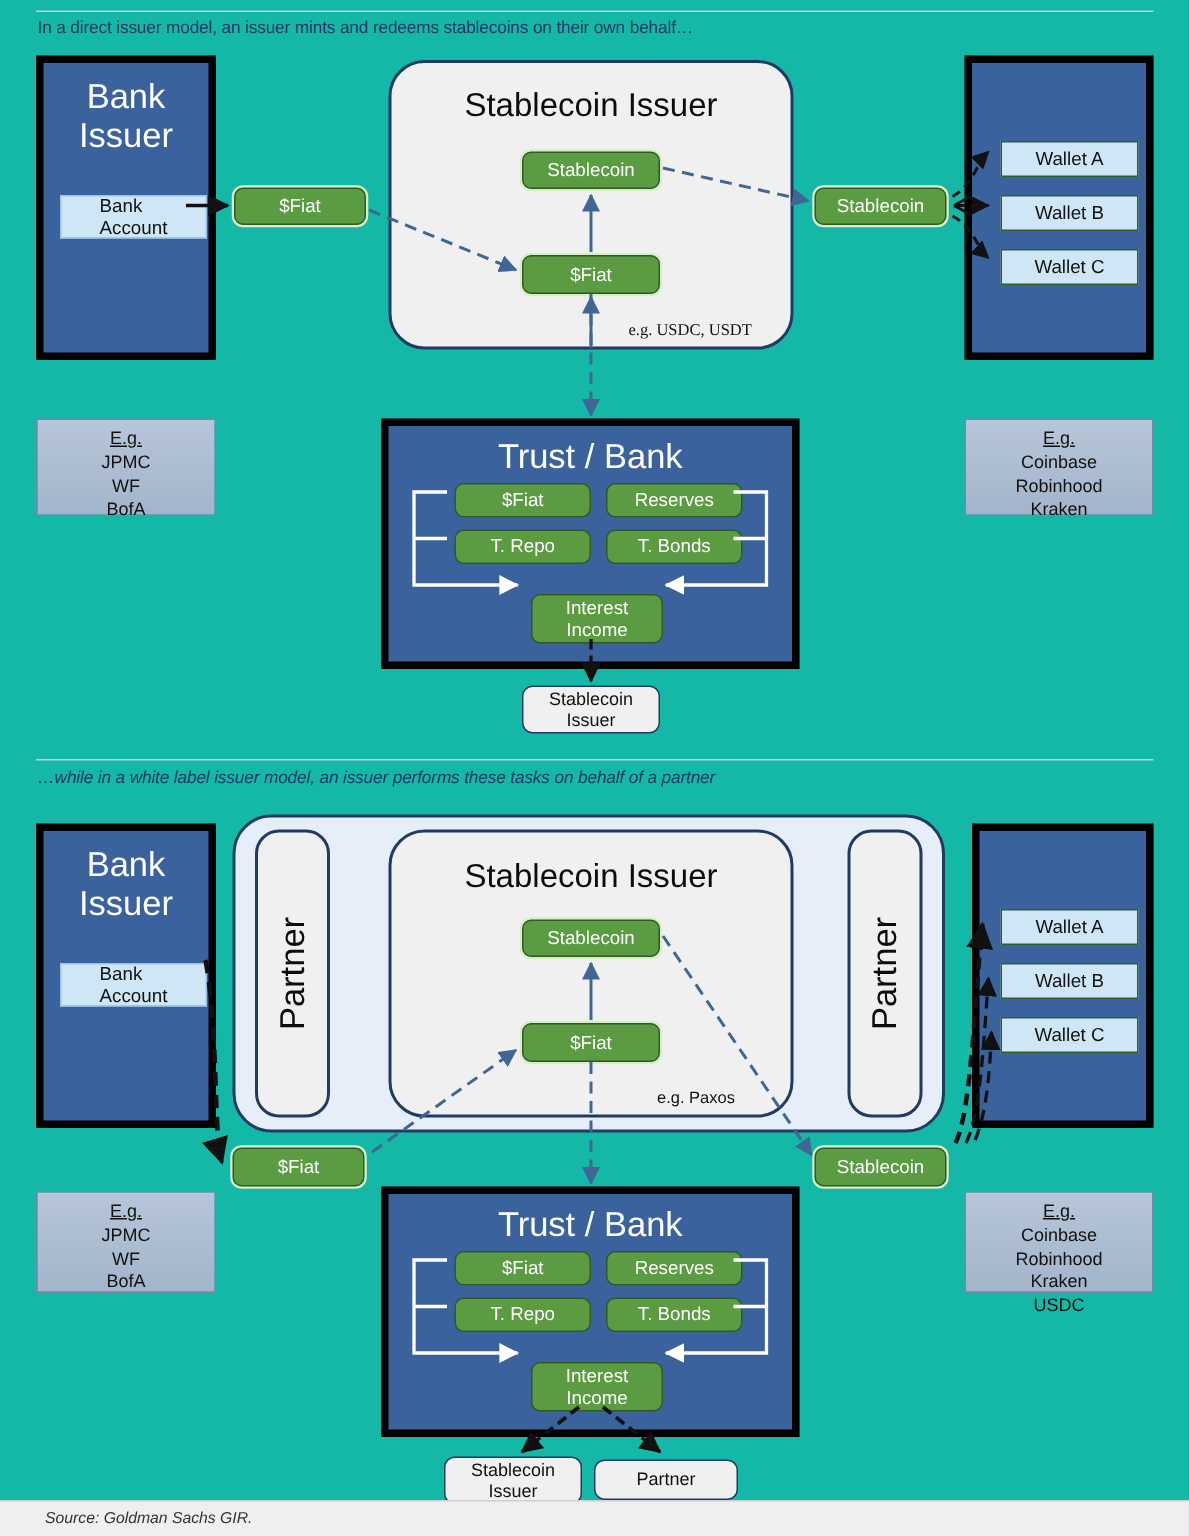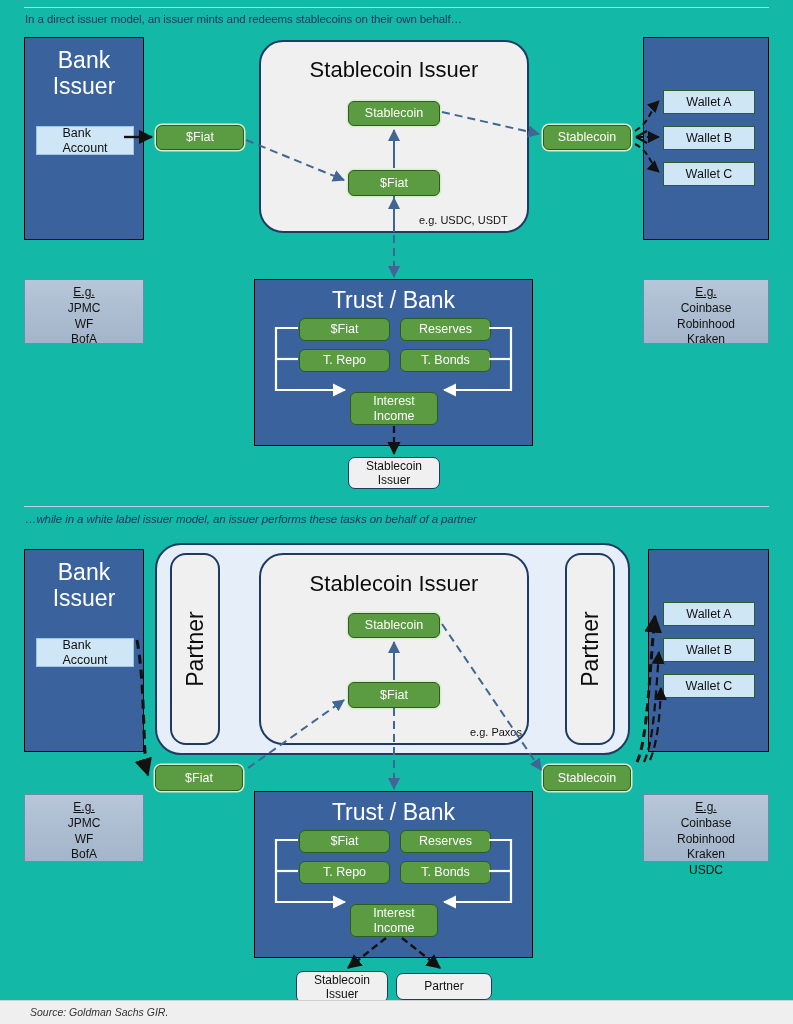--- a/index.html
+++ b/index.html
@@ -41,21 +41,21 @@
     position: absolute;
     left: 0; width: 793px;
     background: #efefef;
     border-top: 1px solid #d0d0d0;
   }
 
   
   .navy {
     position: absolute;
     background: #3a629d;
-    border: 1px solid #000000;
+    border: 5px solid #000000;
     color: #ffffff;
   }
   .navy-title {
     position: absolute;
     left: 0; right: 0;
     text-align: center;
     color: #ffffff;
     font-size: 23px;
     line-height: 1.12;
     font-family: "Liberation Sans", sans-serif;
@@ -187,21 +187,21 @@
     <div class="lightbox plainborder" style="left:11px; top:88px; width:98px; height:29px; white-space:pre-line;">Bank
 Account</div>
   </div>
 
   <div class="green" style="left:156px; top:125px; width:88px; height:25px;">$Fiat</div>
 
   <div class="roundbox" style="left:259px; top:40px; width:270px; height:193px;"></div>
   <div class="roundbox-title" style="left:259px; width:270px; top:57px;">Stablecoin Issuer</div>
   <div class="green" style="left:348px; top:101px; width:92px; height:25px;">Stablecoin</div>
   <div class="green" style="left:348px; top:170px; width:92px; height:26px;">$Fiat</div>
-  <div class="eg-note" style="left:419px; top:214px;">e.g. USDC, USDT</div>
+  <div class="eg-note" style="left:419px; top:214px;font-family:Liberation Serif, serif;">e.g. USDC, USDT</div>
 
   <div class="green" style="left:543px; top:125px; width:88px; height:25px;">Stablecoin</div>
 
   <div class="navy" style="left:643px; top:37px; width:126px; height:203px;">
     <div class="lightbox" style="left:19px; top:52px; width:92px; height:24px;">Wallet A</div>
     <div class="lightbox" style="left:19px; top:88px; width:92px; height:24px;">Wallet B</div>
     <div class="lightbox" style="left:19px; top:124px; width:92px; height:24px;">Wallet C</div>
   </div>
 
   <div class="legend" style="left:24px; top:279px; width:120px; height:65px;">
@@ -251,21 +251,21 @@
     <span>Partner</span>
   </div>
   <div class="partner-col" style="left:565px; top:553px; width:50px; height:192px;">
     <span>Partner</span>
   </div>
 
   <div class="roundbox" style="left:259px; top:553px; width:270px; height:192px;"></div>
   <div class="roundbox-title" style="left:259px; width:270px; top:571px;">Stablecoin Issuer</div>
   <div class="green" style="left:348px; top:613px; width:92px; height:25px;">Stablecoin</div>
   <div class="green" style="left:348px; top:682px; width:92px; height:26px;">$Fiat</div>
-  <div class="eg-note" style="left:438px; top:726px;margin-left:32px;">e.g. Paxos</div>
+  <div class="eg-note" style="left:438px; top:726px;">e.g. Paxos</div>
 
   <div class="green" style="left:155px; top:765px; width:88px; height:26px;">$Fiat</div>
   <div class="green" style="left:543px; top:765px; width:88px; height:26px;">Stablecoin</div>
 
   <div class="navy" style="left:648px; top:549px; width:121px; height:203px;">
     <div class="lightbox" style="left:14px; top:52px; width:92px; height:24px;">Wallet A</div>
     <div class="lightbox" style="left:14px; top:88px; width:92px; height:24px;">Wallet B</div>
     <div class="lightbox" style="left:14px; top:124px; width:92px; height:24px;">Wallet C</div>
   </div>
 

